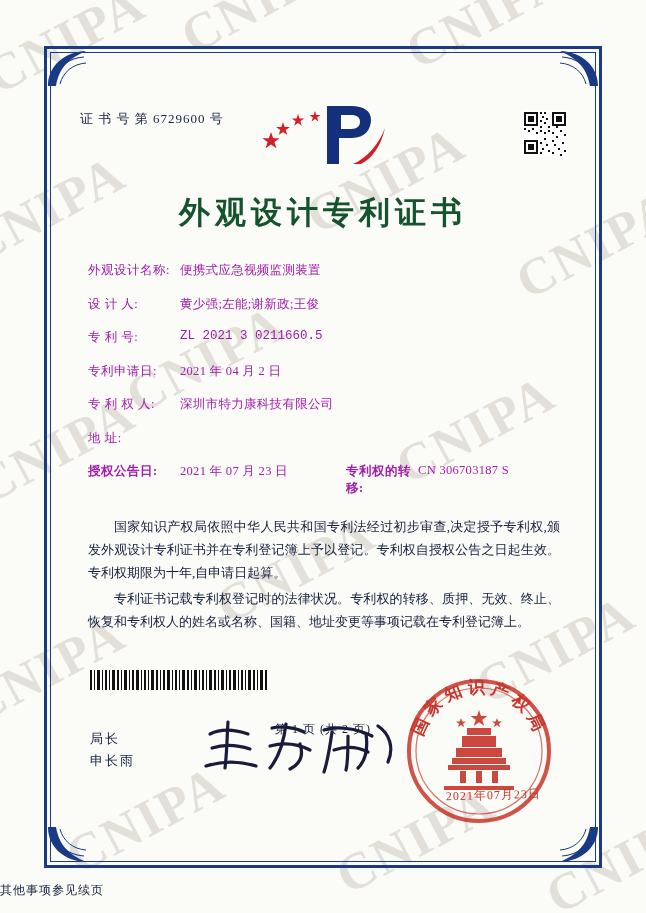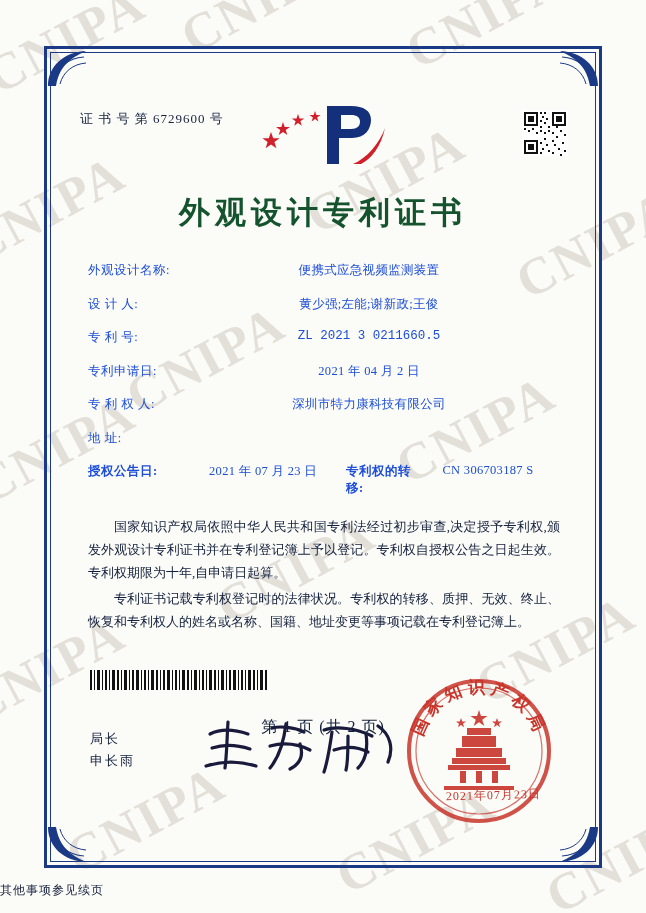--- a/index.html
+++ b/index.html
@@ -113,36 +113,35 @@
     letter-spacing: 5px;
     color: #14532d;
   }
   .fields {
     position: absolute;
     left: 38px;
     top: 210px;
     width: 470px;
     font-family: "Liberation Serif", serif;
     font-size: 12.5px;
-    color: #1d4ed8;
+    color: #a21caf;
   }
   .field-row {
     display: flex;
     align-items: flex-start;
     margin-bottom: 16.5px;
   }
   .f-label {
     width: 92px;
     flex: 0 0 92px;
     letter-spacing: 0.5px;
   }
   .f-value {
     flex: 1;
     letter-spacing: 0.3px;
-    text-align: center;
   }
   .f-value.mono {
     font-family: "Liberation Mono", monospace;
     letter-spacing: 0;
   }
   .addr-line2 {
     margin-top: 3px;
     line-height: 1.5;
   }
   .two-col {
@@ -217,21 +216,21 @@
     letter-spacing: 1px;
     transform: rotate(-1.5deg);
   }
   .page-no {
     position: absolute;
     bottom: 22px;
     left: 0;
     width: 100%;
     text-align: center;
     font-family: "Liberation Serif", serif;
-    font-size: 16px;
+    font-size: 12px;
     color: #13203d;
     letter-spacing: 1px;
   }
   .footnote {
     position: absolute;
     bottom: 14px;
     left: 0;
     width: 100%;
     font-family: "Liberation Serif", serif;
     font-size: 12px;

